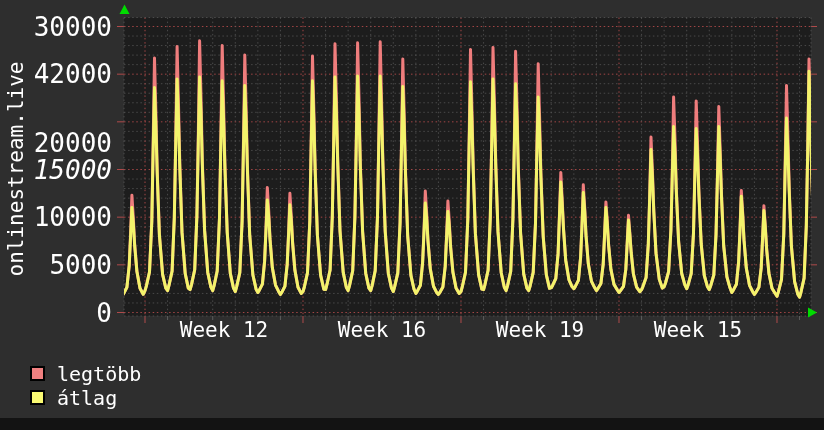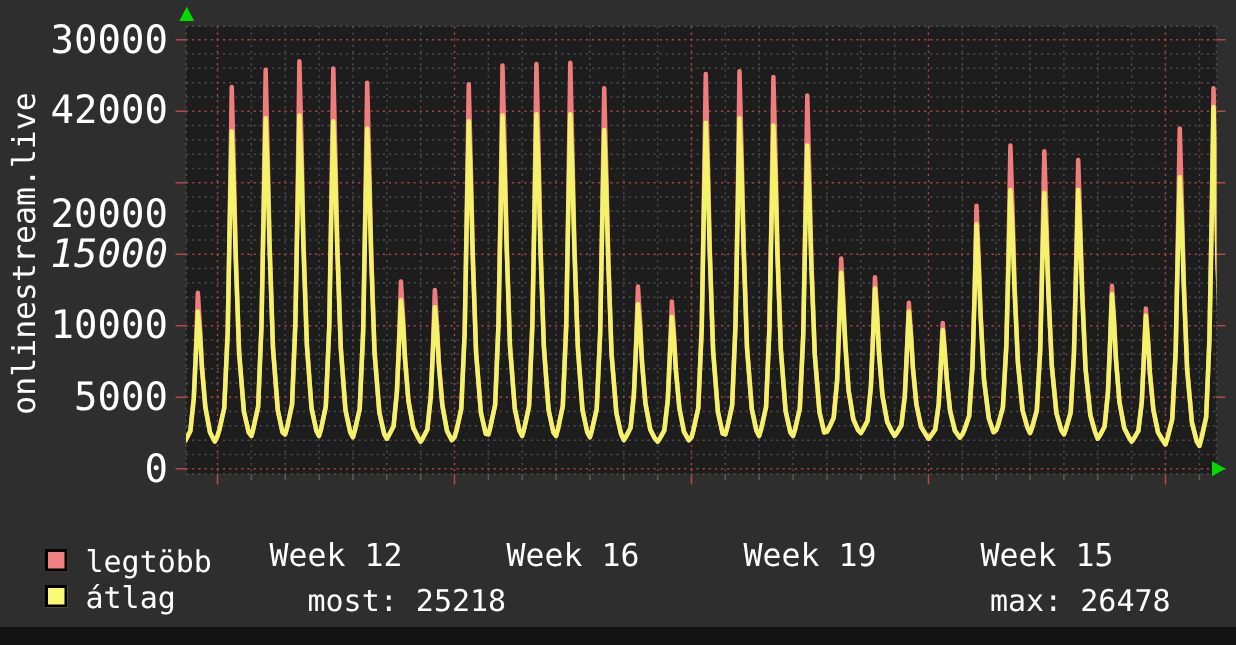--- a/index.html
+++ b/index.html
@@ -2,21 +2,21 @@
 <html><head>
 <meta charset="utf-8">
 <style>
   html,body{margin:0;padding:0;background:#2e2e2e;}
   .screen{position:relative;width:824px;height:430px;background:#2e2e2e;overflow:hidden;
           font-family:"DejaVu Sans Mono",monospace;color:#ffffff;}
   .vtitle{position:absolute;left:-153px;top:156px;width:340px;height:26px;text-align:center;
           font-size:21px;letter-spacing:0px;transform:rotate(-90deg);white-space:nowrap;}
   #chart{position:absolute;left:0;top:0;}
   .ylabel{position:absolute;width:100px;left:12px;text-align:right;font-size:26px;line-height:24px;}
-  .xlabel{position:absolute;width:160px;margin-left:-80px;text-align:center;font-size:21px;line-height:24px;top:318px;margin-top:40px;}
+  .xlabel{position:absolute;width:160px;margin-left:-80px;text-align:center;font-size:21px;line-height:24px;top:318px;}
   .legend-row{position:absolute;left:30px;height:16px;}
   .legend-row.r1{top:365px;}
   .legend-row.r2{top:389px;}
   .legend-swatch{position:absolute;left:0;top:1px;width:15px;height:15px;border:2px solid #000;box-sizing:border-box;}
   .legend-label{position:absolute;left:27px;top:-2px;font-size:20px;line-height:22px;white-space:nowrap;}
   .stat{position:absolute;top:389px;font-size:20px;line-height:22px;white-space:nowrap;}
   .stat.s0{left:205px;}
   .stat.s1{left:432px;}
   .stat.s2{left:660px;}
   .bottom-strip{position:absolute;left:0;top:418px;width:824px;height:12px;background:#131313;}
@@ -168,17 +168,15 @@
 
   <div class="legend-row r1">
     <span class="legend-swatch" style="background: rgb(240, 128, 128);"></span>
     <span class="legend-label">legtöbb</span>
   </div>
   <div class="legend-row r2">
     <span class="legend-swatch" style="background: rgb(249, 249, 114);"></span>
     <span class="legend-label">átlag</span>
   </div>
 
-  <div class="stat s0">most: 25218</div>
-  <div class="stat s2">max: 26478</div>
 
   <div class="bottom-strip"></div>
 </div>
 
 </body></html>

